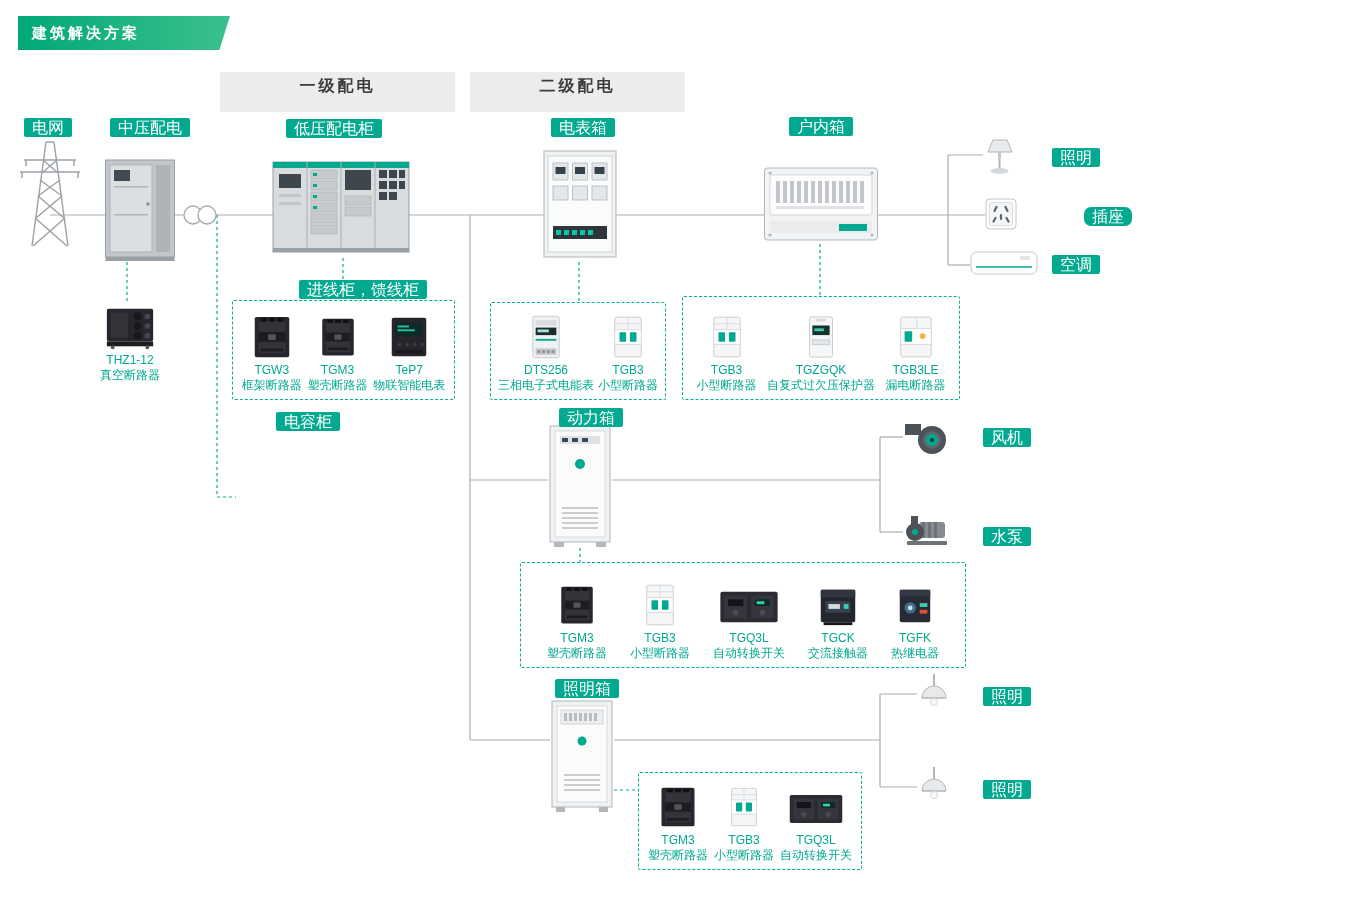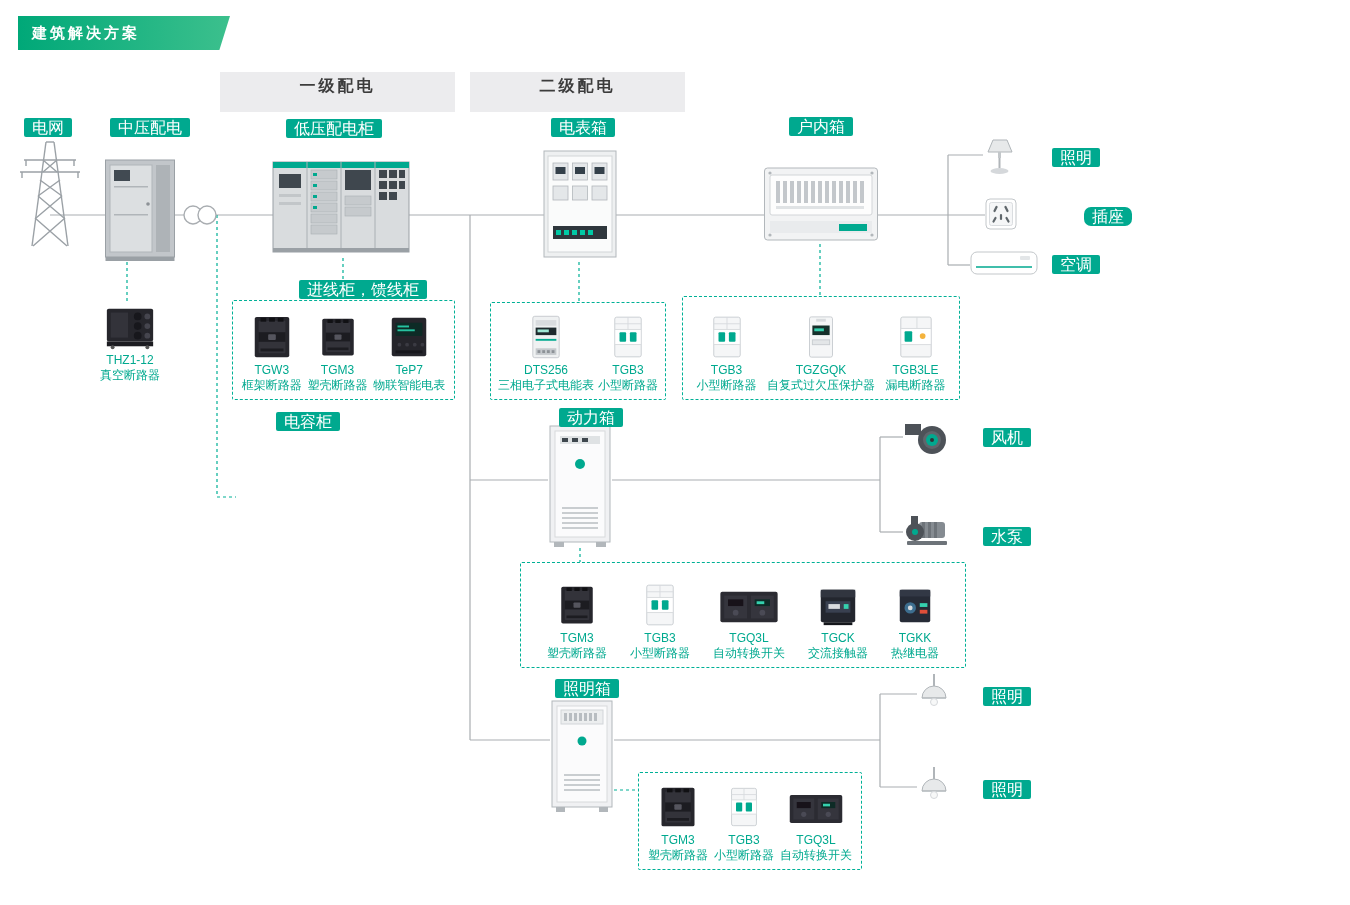--- a/index.html
+++ b/index.html
@@ -509,21 +509,21 @@
       <svg class="pimg" width="44" height="44">
           <use href="#sym-contactor"></use>
         </svg>
       <div class="pname">TGCK</div>
       <div class="pdesc">交流接触器</div>
     </div>
     <div class="pcard">
       <svg class="pimg" width="40" height="44">
           <use href="#sym-relay"></use>
         </svg>
-      <div class="pname">TGKK</div>
+      <div class="pname">TGFK</div>
       <div class="pdesc">热继电器</div>
     </div>
   </div>
 
   <div class="abs dashed-box" style="left:638px;top:772px;width:224px;height:98px;">
     <div class="pcard">
       <svg class="pimg" width="44" height="46">
           <use href="#sym-mccb"></use>
         </svg>
       <div class="pname">TGM3</div>

